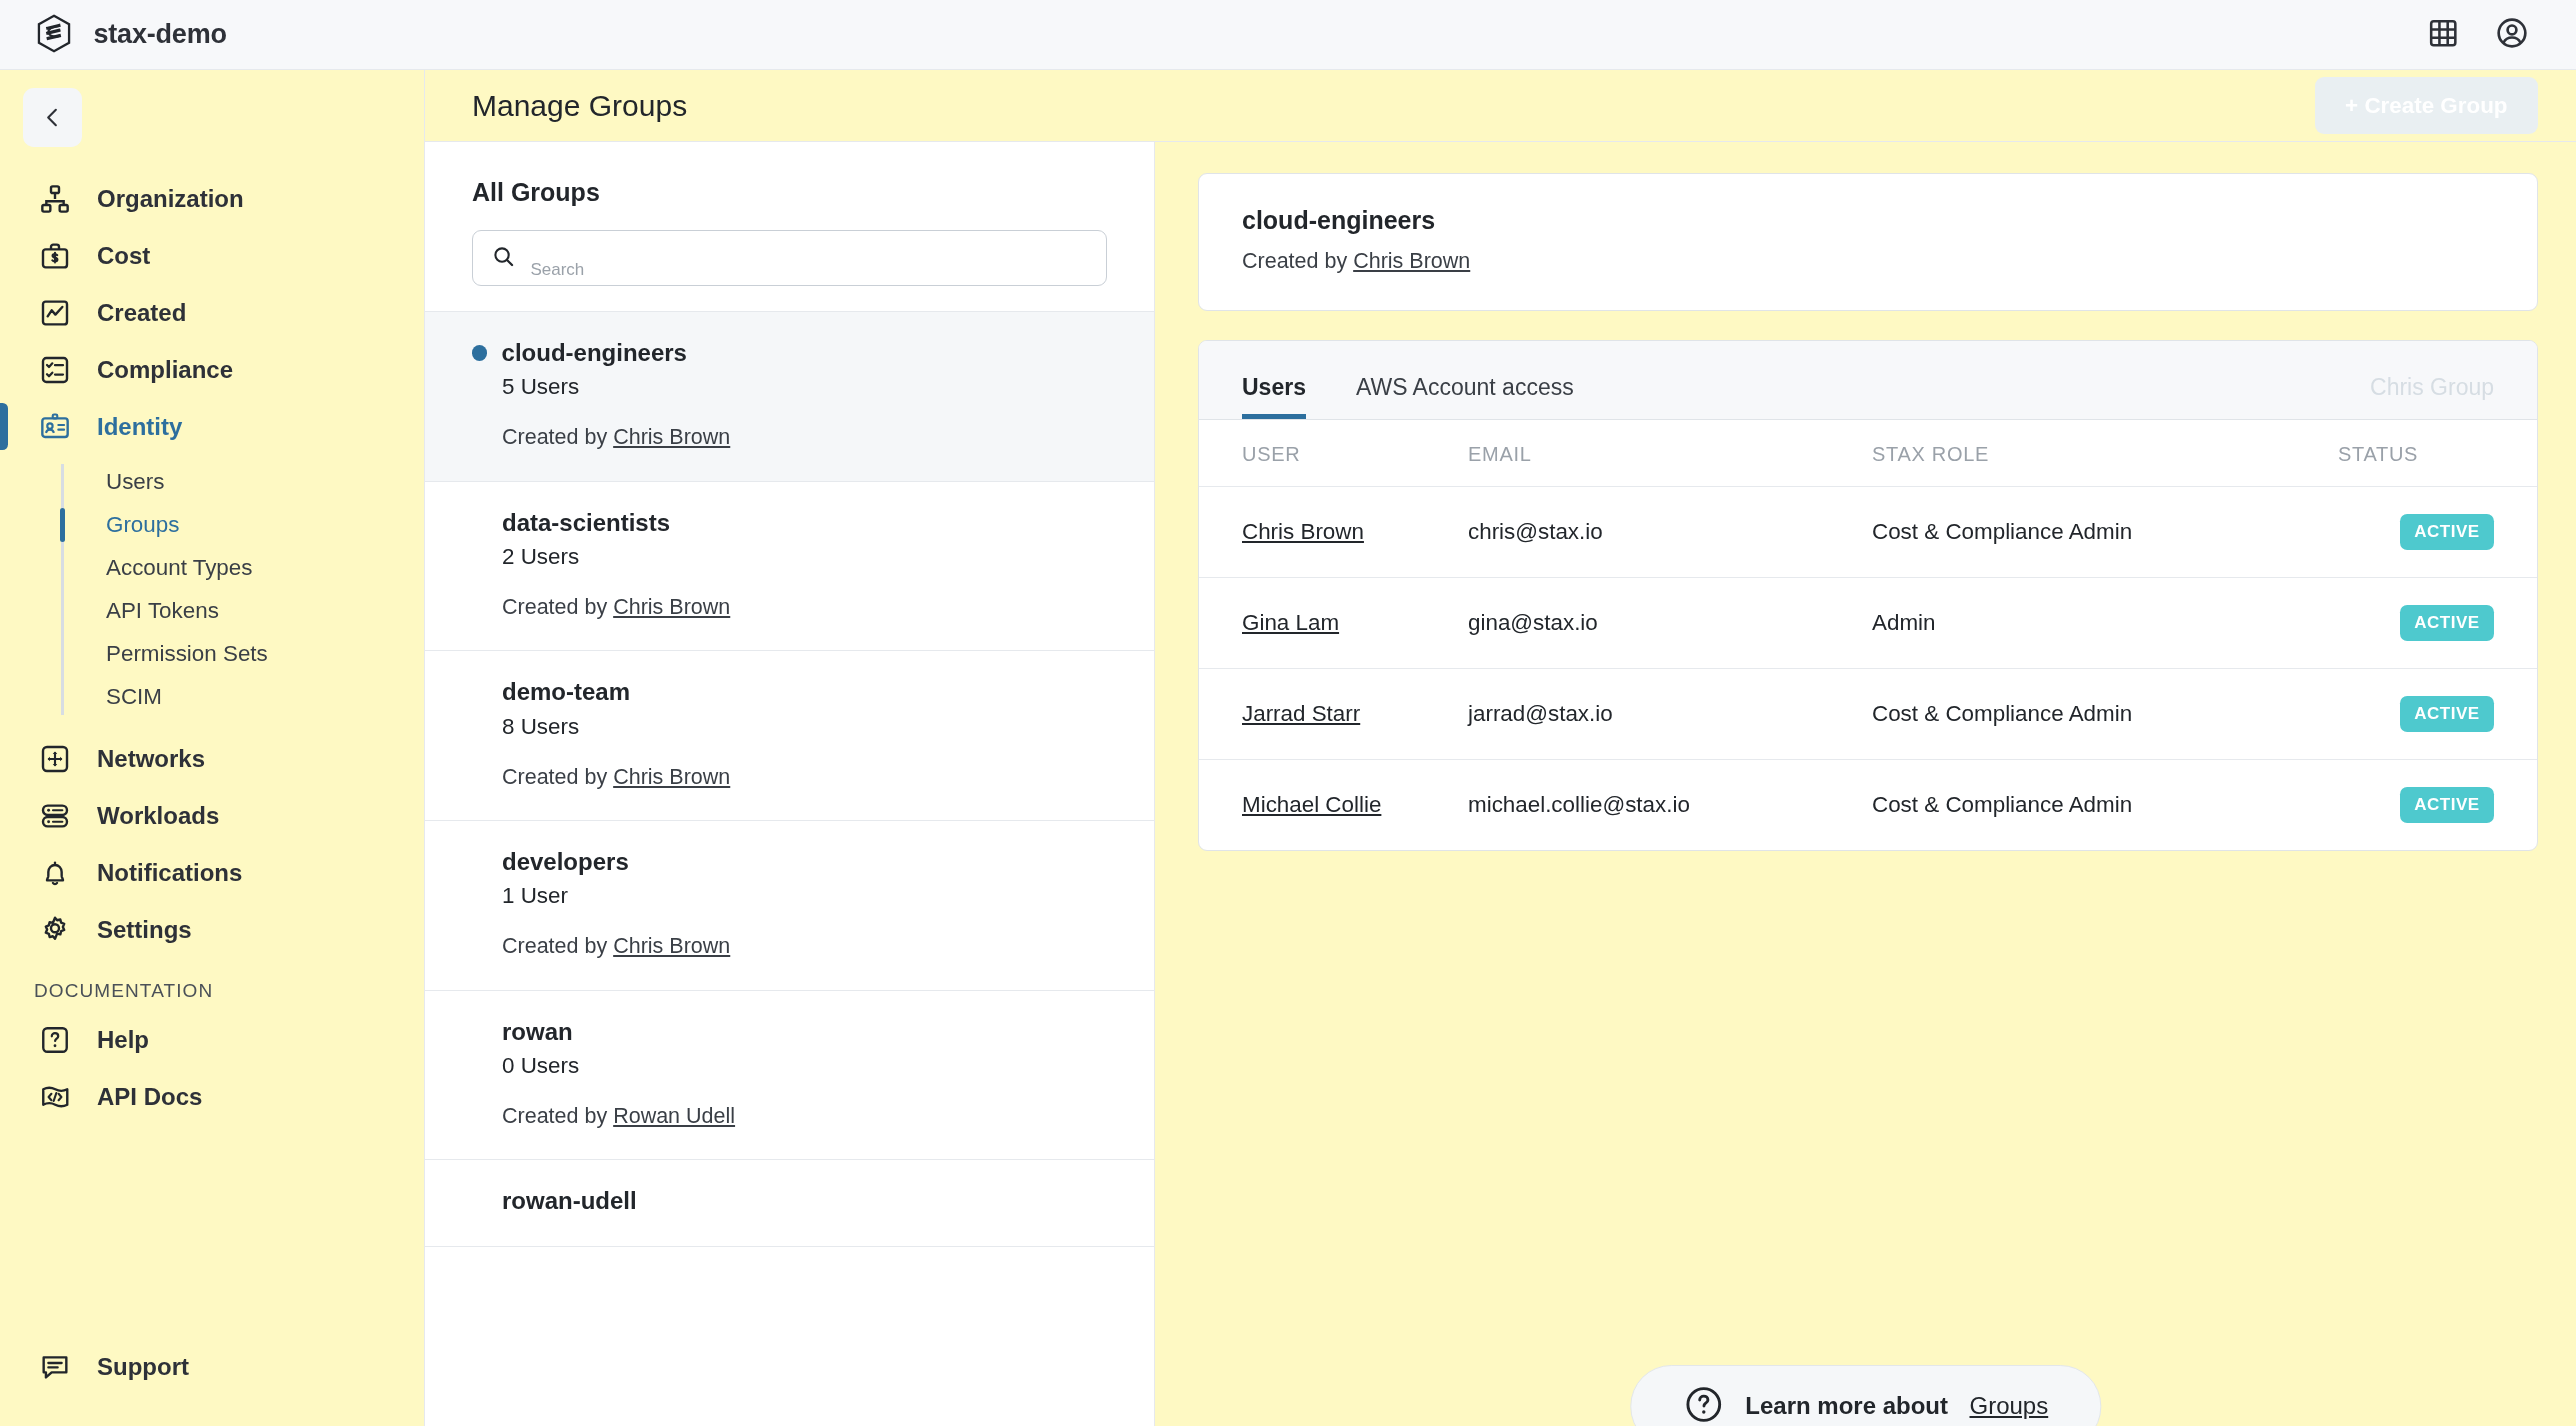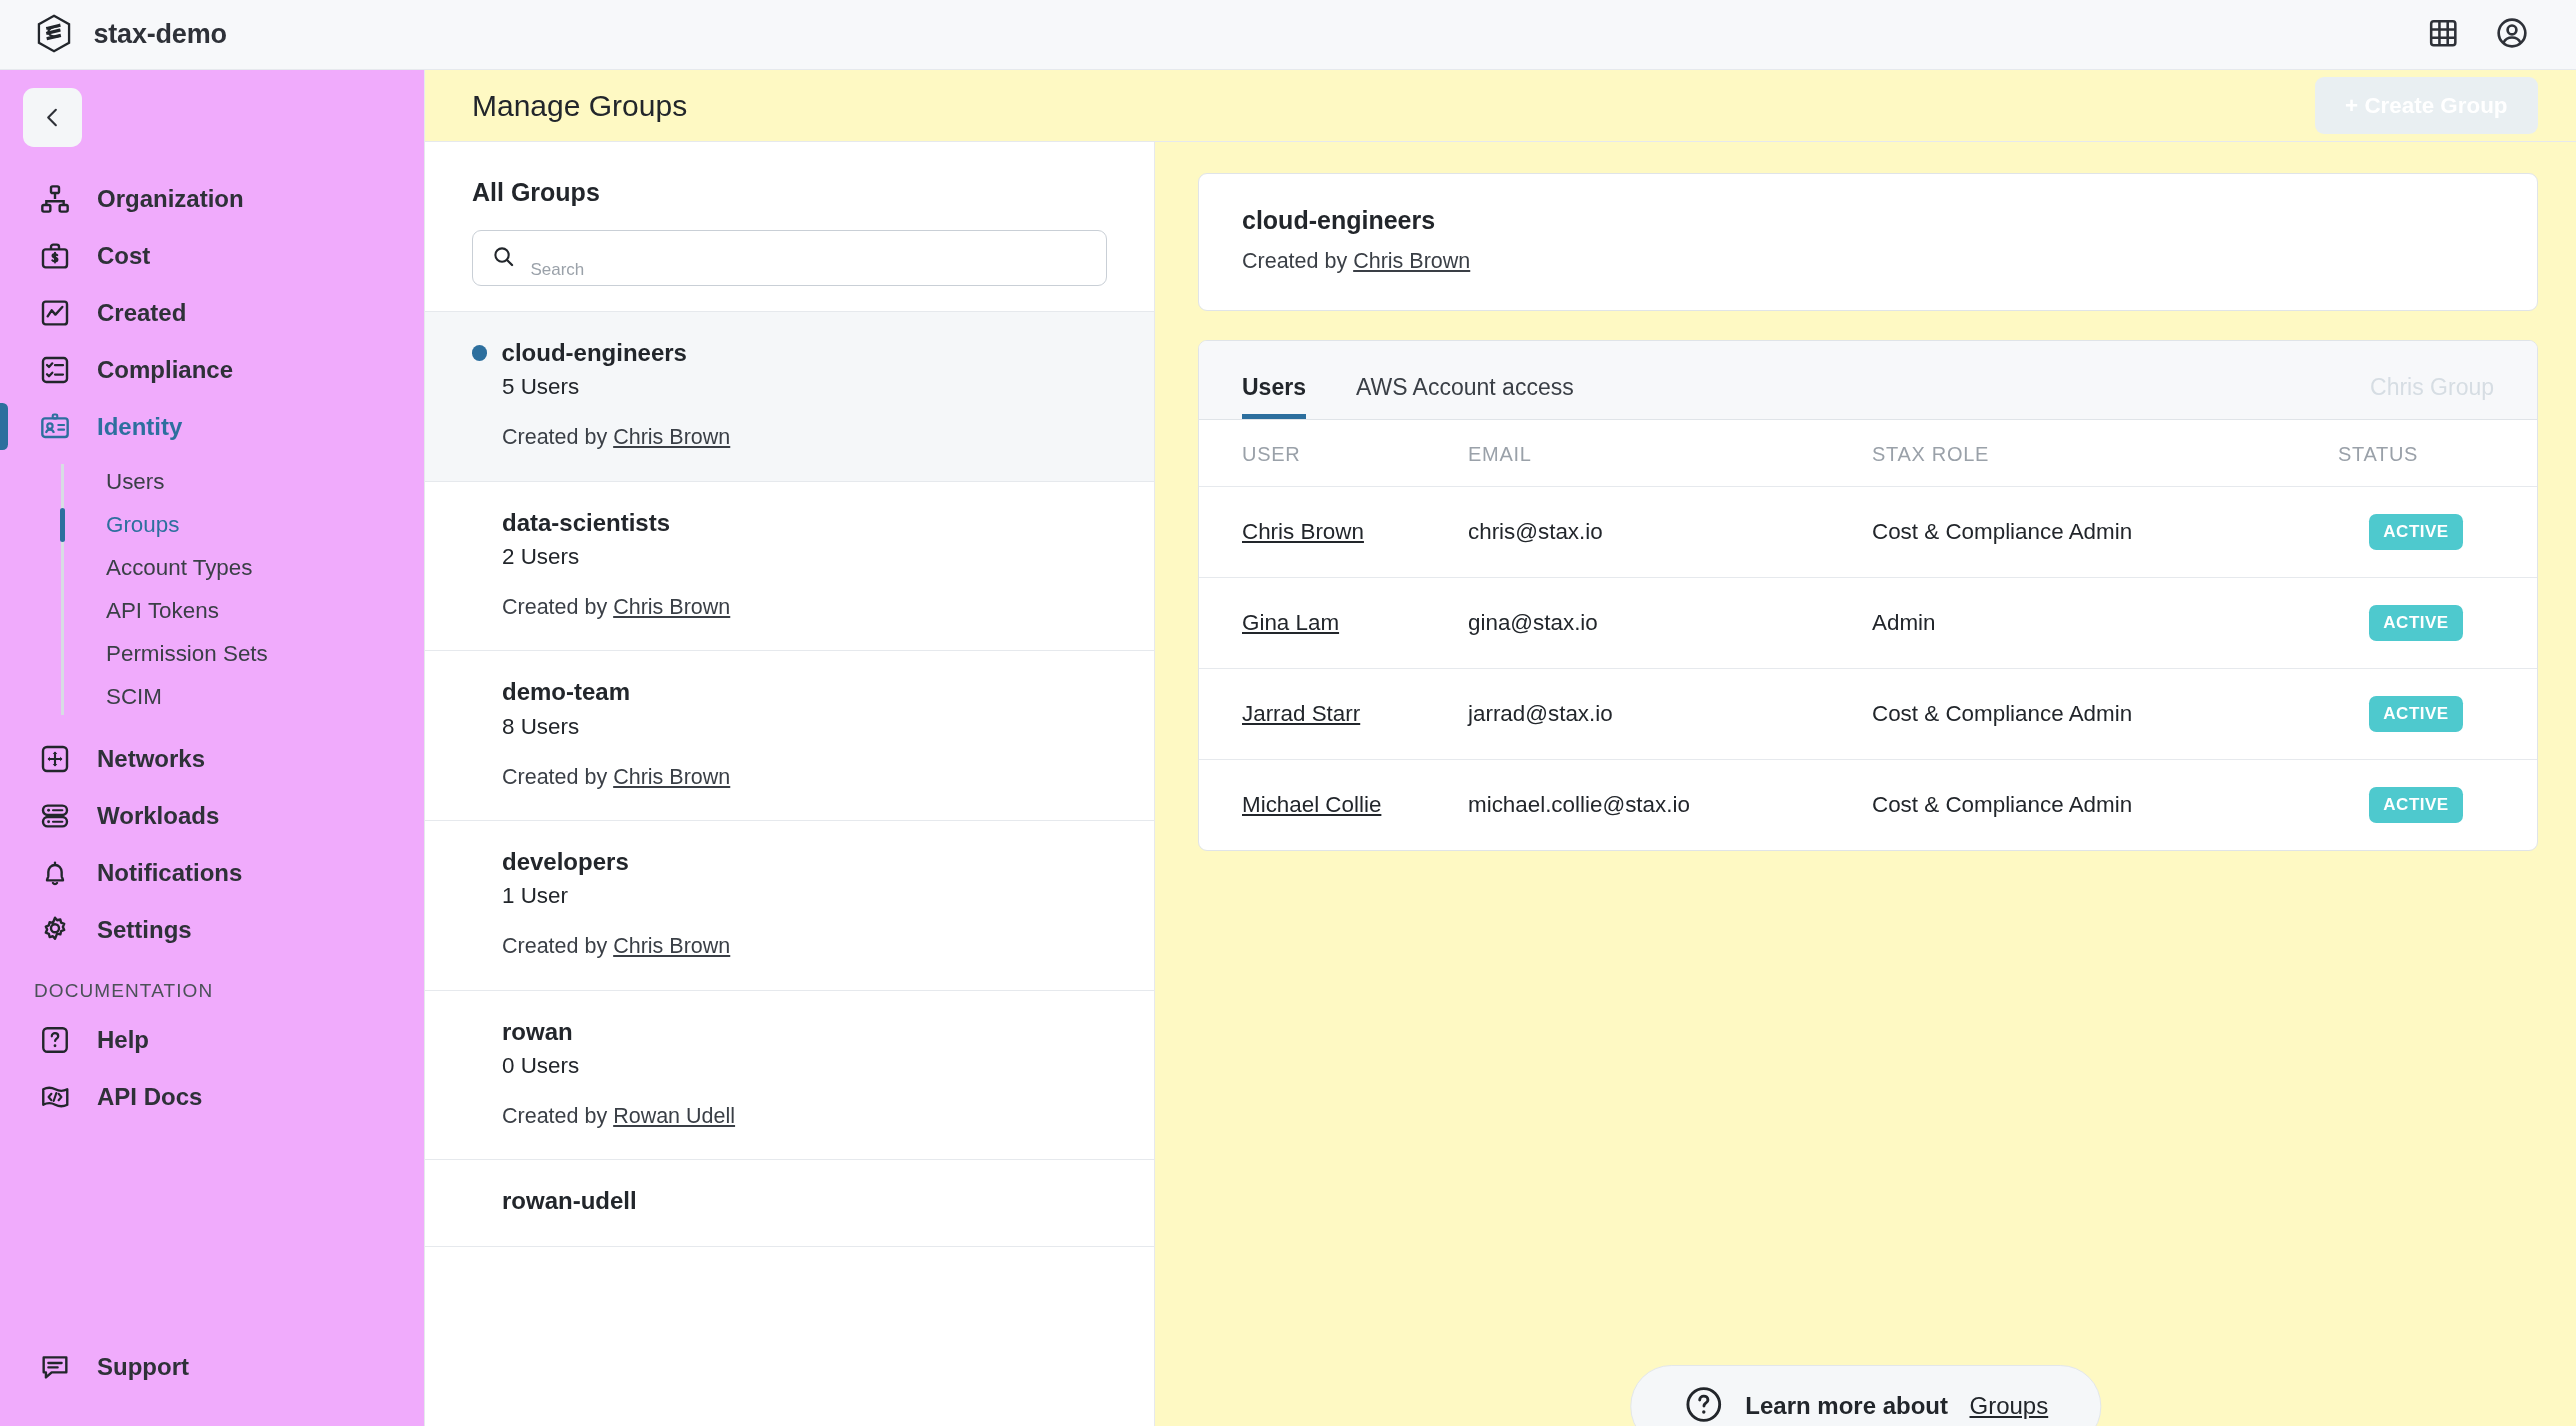--- a/index.html
+++ b/index.html
@@ -23,21 +23,21 @@
   .brand-title { font-size: 27px; font-weight: 700; color: #2e3138; letter-spacing: -0.2px; }
   .topbar-spacer { flex: 1; }
   .topbar-actions { display: flex; align-items: center; gap: 38px; padding-right: 16px; }
 
   
   .body { flex: 1; display: flex; min-height: 0; }
 
   
   .sidenav {
     width: 425px; min-width: 425px;
-    background: #f0abfc;
+    background: #fef9c3;
     border-right: 0.9px solid #e6e9ed;
     position: relative;
     display: flex; flex-direction: column;
     padding-top: 18px;
   }
   .collapse-btn {
     width: 59px; height: 59px; margin-left: 23px;
     background: #f4f6f8; border-radius: 10.8px;
     display: flex; align-items: center; justify-content: center;
     cursor: pointer; border: none;
@@ -174,21 +174,21 @@
   }
   table.users td {
     font-size: 22.4px; color: #22262b;
     padding: 27px 0; border-bottom: 0.9px solid #e6e9ed;
     vertical-align: middle;
   }
   table.users tr:last-child td { border-bottom: none; }
   .col-user   { width: 269px; padding-left: 43px !important; }
   .col-email  { width: 404px; }
   .col-role   { width: 466px; }
-  .col-status { text-align: center; padding-right: 43px !important; }
+  .col-status { text-align: right; padding-right: 43px !important; }
   .user-link { color: #22262b; text-decoration: underline; cursor: pointer; }
   .badge {
     display: inline-block; background: #4ec9ce; color: #fff;
     font-size: 17px; font-weight: 700; letter-spacing: 0.5px;
     padding: 8px 14.4px; border-radius: 7.2px;
   }
 
   
   .help-pill {
     position: absolute; left: 50%; transform: translateX(-50%);

